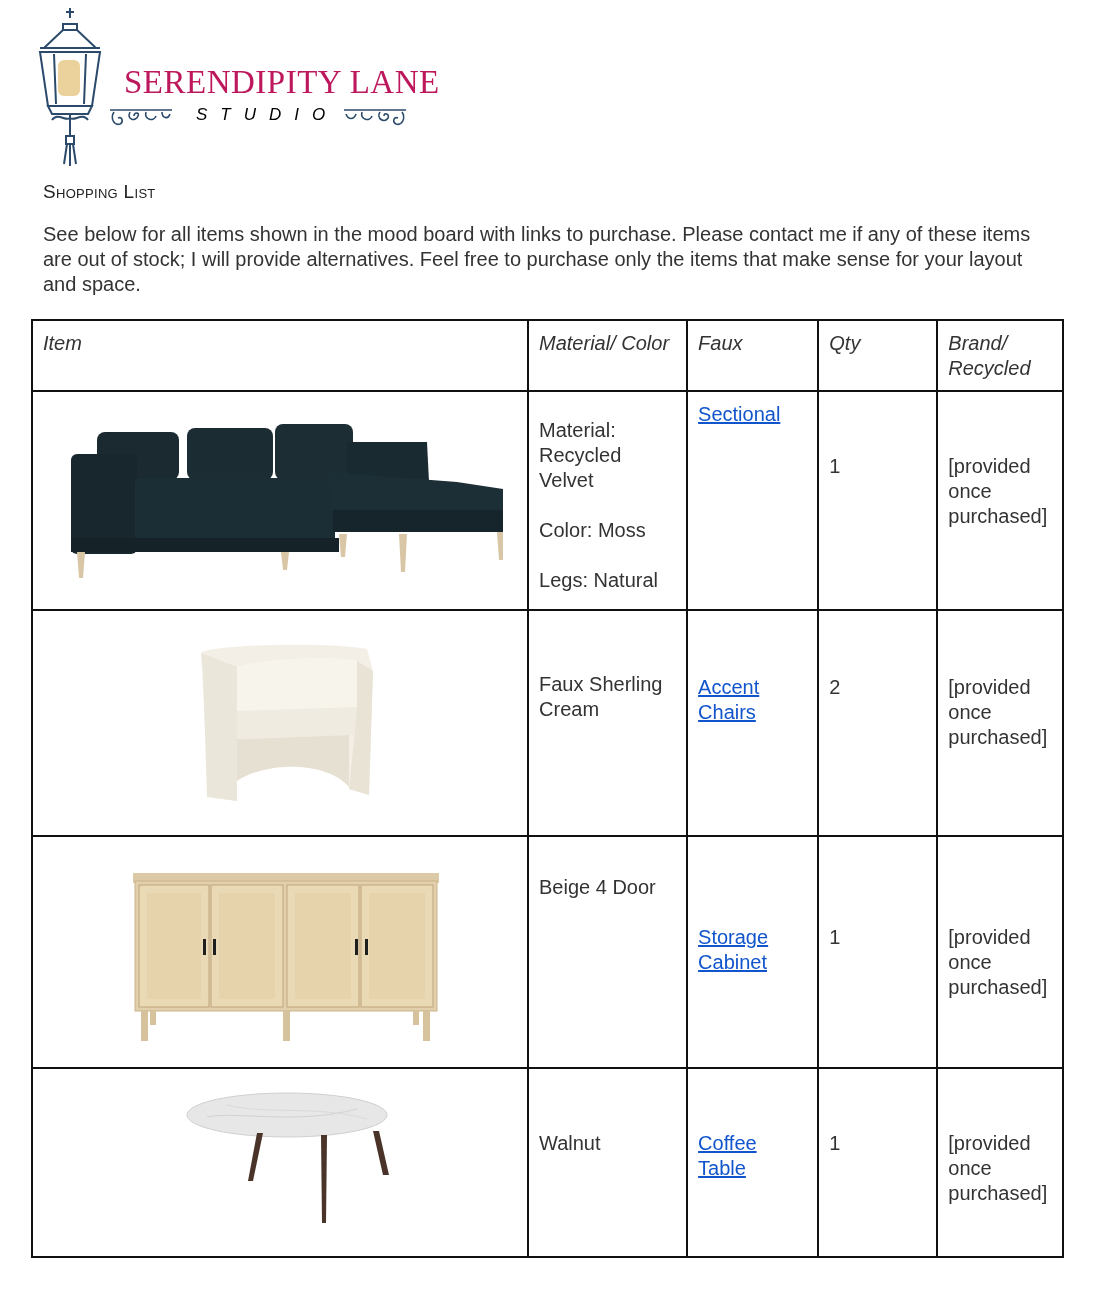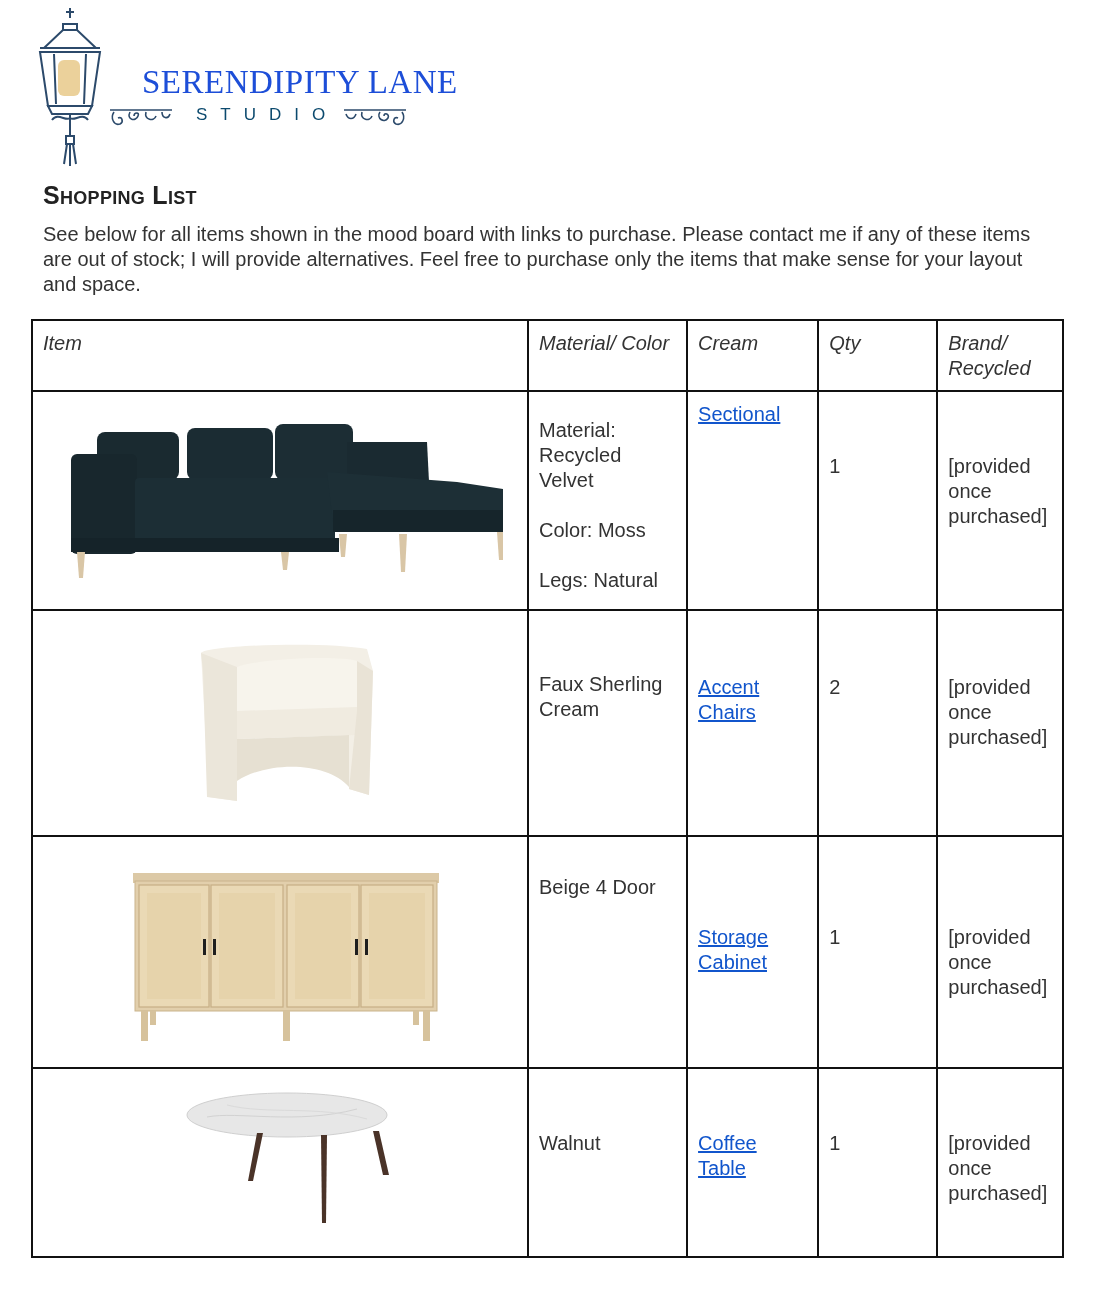--- a/index.html
+++ b/index.html
@@ -2,32 +2,32 @@
 <html><head>
 <meta charset="utf-8">
 <style>
   html, body { margin: 0; padding: 0; background: #ffffff; }
   body {
     width: 1096px; height: 1290px; position: relative; overflow: hidden;
     font-family: "Liberation Sans", sans-serif; color: #333333;
   }
   .logo { position: absolute; left: 30px; top: 4px; width: 400px; height: 168px; }
   .logo-title {
-    position: absolute; left: 112px; top: 60px;
+    position: absolute; left: 94px; top: 60px;
     font-family: "Liberation Serif", serif; font-size: 33px; letter-spacing: 0.5px;
-    color: #1d4ed8; white-space: nowrap;
+    color: #be185d; white-space: nowrap;
   }
   .logo-sub {
     position: absolute; left: 166px; top: 101px;
     font-family: "Liberation Sans", sans-serif; font-size: 17px; letter-spacing: 13px;
-    color: #0c4a6e; white-space: nowrap;
+    color: #000000; white-space: nowrap; font-style: italic;
   }
   .heading {
     position: absolute; left: 43px; top: 181px;
-    font-family: "Liberation Sans", sans-serif; font-weight: bold; font-size: 25px;
+    font-family: "Liberation Sans", sans-serif; font-weight: normal; font-size: 19px;
     font-variant: small-caps; color: #222; letter-spacing: 0.3px;
   }
   .intro {
     position: absolute; left: 43px; top: 222px; width: 1010px;
     font-size: 20px; line-height: 25px; color: #333;
   }
   table.list {
     position: absolute; left: 31px; top: 319px; width: 1033px;
     border-collapse: collapse; table-layout: fixed;
   }
@@ -95,21 +95,21 @@
     <col class="c-item">
       <col class="c-mat">
       <col class="c-link">
       <col class="c-qty">
       <col class="c-brand">
   </colgroup>
   <thead>
     <tr>
       <th>Item</th>
       <th>Material/ Color</th>
-      <th>Cream</th>
+      <th>Faux</th>
       <th>Qty</th>
       <th>Brand/ Recycled</th>
     </tr>
   </thead>
   <tbody>
 
     <tr style="height:219px">
       <td class="img-cell">
         <svg class="art" width="446" height="215" viewBox="0 0 446 215">
           <g>

